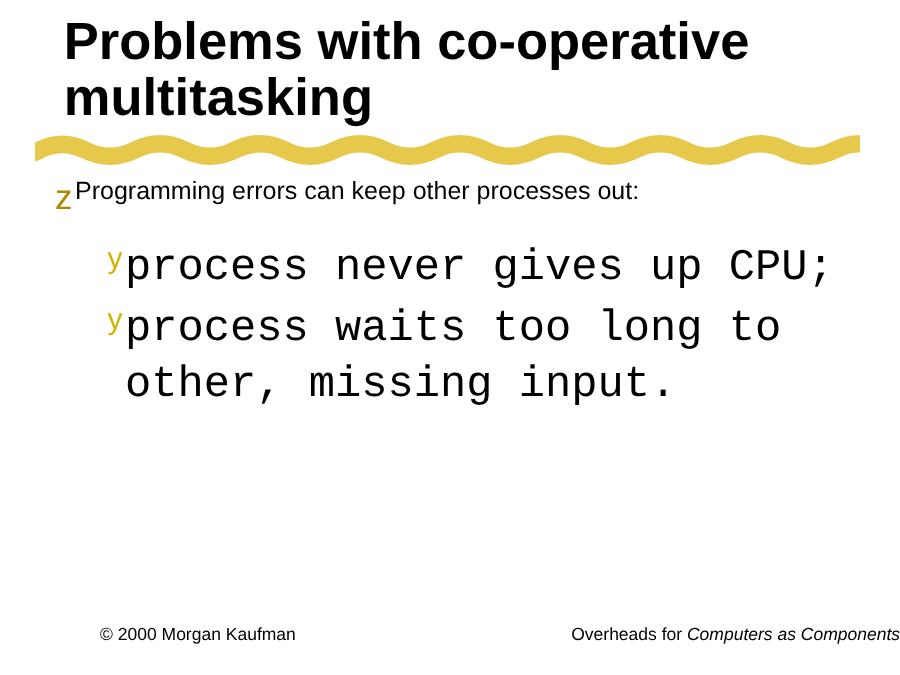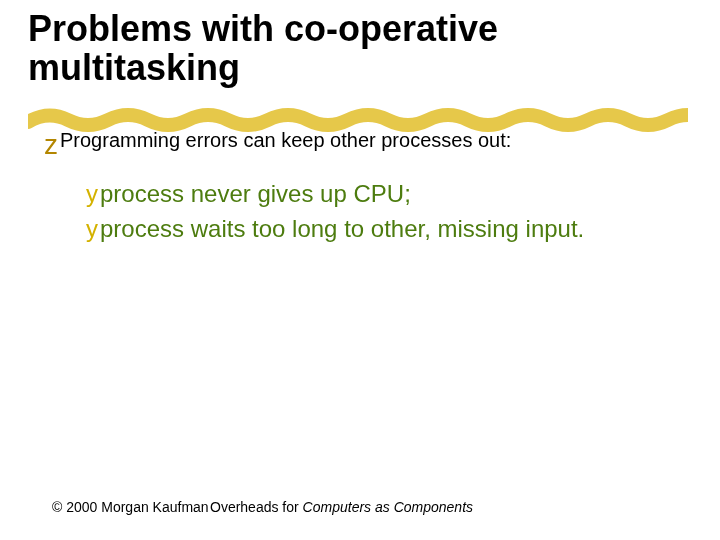--- a/index.html
+++ b/index.html
@@ -17,25 +17,26 @@
     padding: 10px 28px 0 28px;
     position: relative;
   }
   .title-block {
     position: relative;
     margin-bottom: 40px;
   }
   .title {
     font-family: "Arial Black", Arial, sans-serif;
     font-weight: 900;
-    font-size: 36px;
+    font-size: 42px;
     line-height: 1.08;
     color: #000;
     position: relative;
     z-index: 2;
+    margin-left: 23px;
   }
   .squiggle {
     position: absolute;
     left: 0;
     right: 0;
     top: 96px;
     height: 28px;
     z-index: 1;
   }
   .content {
@@ -67,41 +68,43 @@
     align-items: flex-start;
     margin-bottom: 4px;
   }
   .sub-bullet .bullet-sym {
     color: #d4b200;
     font-size: 24px;
     line-height: 1.25;
     margin-right: 2px;
   }
   .sub-bullet .bullet-text {
-    font-size: 24px;
+    font-size: 35px;
     line-height: 1.28;
-    color: #4d7c0f;
+    color: #000000;
+    font-family: Liberation Mono, monospace;
   }
   .footer {
     position: absolute;
     bottom: 24px;
     left: 0;
     right: 0;
     display: flex;
     font-size: 14px;
     color: #000;
+    padding-left: 28px;
   }
   .footer-left {
     width: 210px;
     padding-left: 52px;
     line-height: 1.25;
   }
   .footer-center {
     flex: 1;
-    text-align: left;
+    text-align: right;
     line-height: 1.25;
   }
   .footer-center .italic { font-style: italic; }
 </style>
 </head>
 <body>
 
 <div class="slide">
 
   <div class="title-block">

